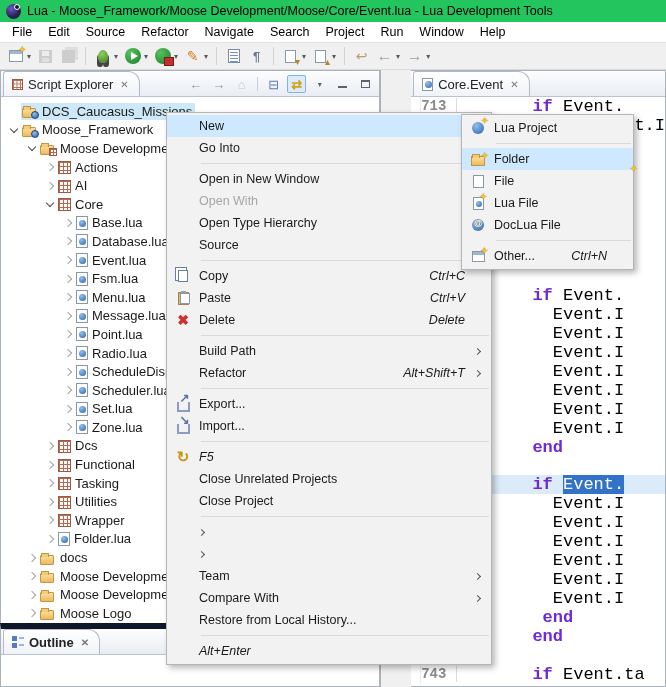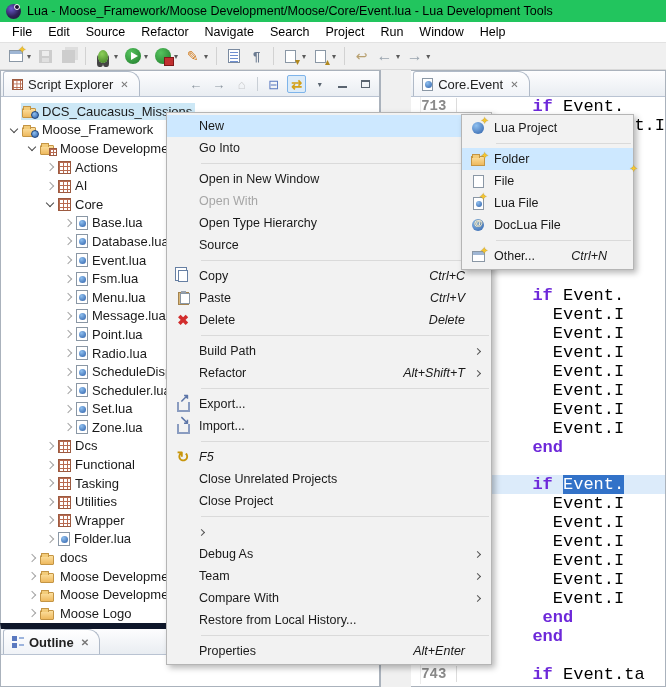--- a/index.html
+++ b/index.html
@@ -860,21 +860,20 @@
     </div>
     <div class="msep"></div>
     <div class="mrow">
       <span class="mgutter"></span>
       <span class="marrow">
         <i></i>
       </span>
     </div>
     <div class="mrow">
       <span class="mgutter"></span>
-      <span class="mlabel">Debug As</span>
       <span class="marrow">
         <i></i>
       </span>
     </div>
     <div class="mrow">
       <span class="mgutter"></span>
       <span class="mlabel">Team</span>
       <span class="marrow">
         <i></i>
       </span>
@@ -887,21 +886,20 @@
       </span>
     </div>
     <div class="mrow">
       <span class="mgutter"></span>
       <span class="mlabel">Restore from Local History...</span>
       <span class="marrow"></span>
     </div>
     <div class="msep"></div>
     <div class="mrow">
       <span class="mgutter"></span>
-      <span class="mlabel">Properties</span>
       <span class="mshort">Alt+Enter</span>
       <span class="marrow"></span>
     </div>
   </div>
 <div class="ctxmenu" id="new-submenu">
     <div class="mrow">
       <span class="mgutter">
         <span class="mi-ball star"></span>
       </span>
       <span class="mlabel">Lua Project</span>

